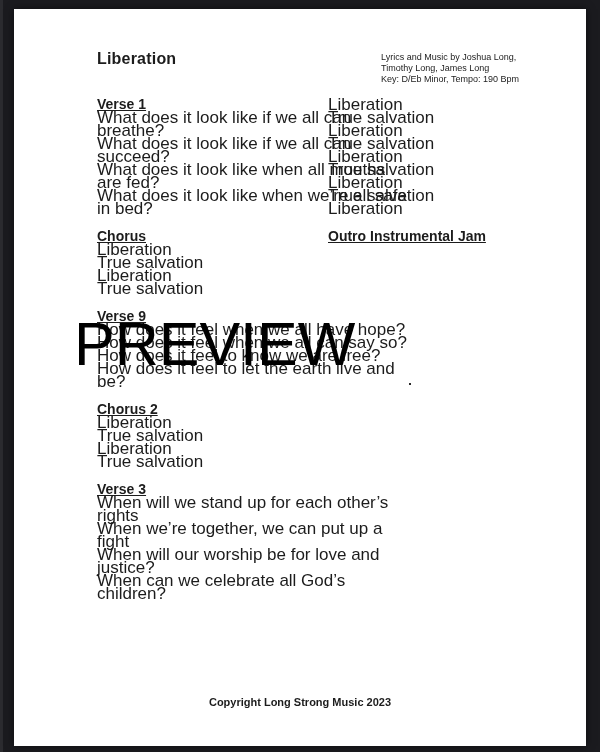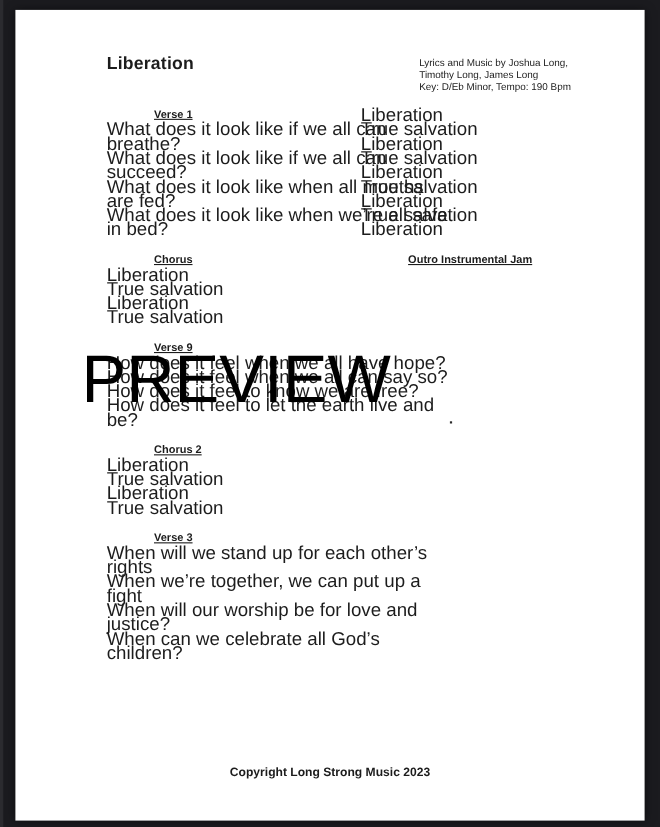--- a/index.html
+++ b/index.html
@@ -23,23 +23,22 @@
   .content { padding:40px 67px 0 67px; color:#1c1c1c; }
   .header-row { display:flex; justify-content:space-between; align-items:flex-start; }
   .doc-title { font-size:16px; font-weight:bold; line-height:19px; letter-spacing:0.2px; }
   .credits {
     font-size:9px; line-height:11px; 
     white-space:pre; margin-top:3px; color:#222;
   }
   .cols { display:grid; grid-template-columns:231px 1fr; margin-top:13px; }
   .section { margin-bottom:15px; }
   .sec-title {
-    font-size:10px; font-weight:bold; line-height:13px;
+    font-size:14px; font-weight:bold; line-height:13px;
     text-decoration:underline;
-    margin-left:43px;
   }
   .lyrics { font-size:17px; line-height:13px; white-space:pre; }
   .watermark {
     position:absolute; left:60px; top:305px;
     font-size:61px; line-height:1; font-weight:normal;
     letter-spacing:0; z-index:5; pointer-events:none;
   }
   .stray-dot {
     position:absolute; left:395px; top:374px;
     width:2px; height:2px; background:#2a2a2a;

